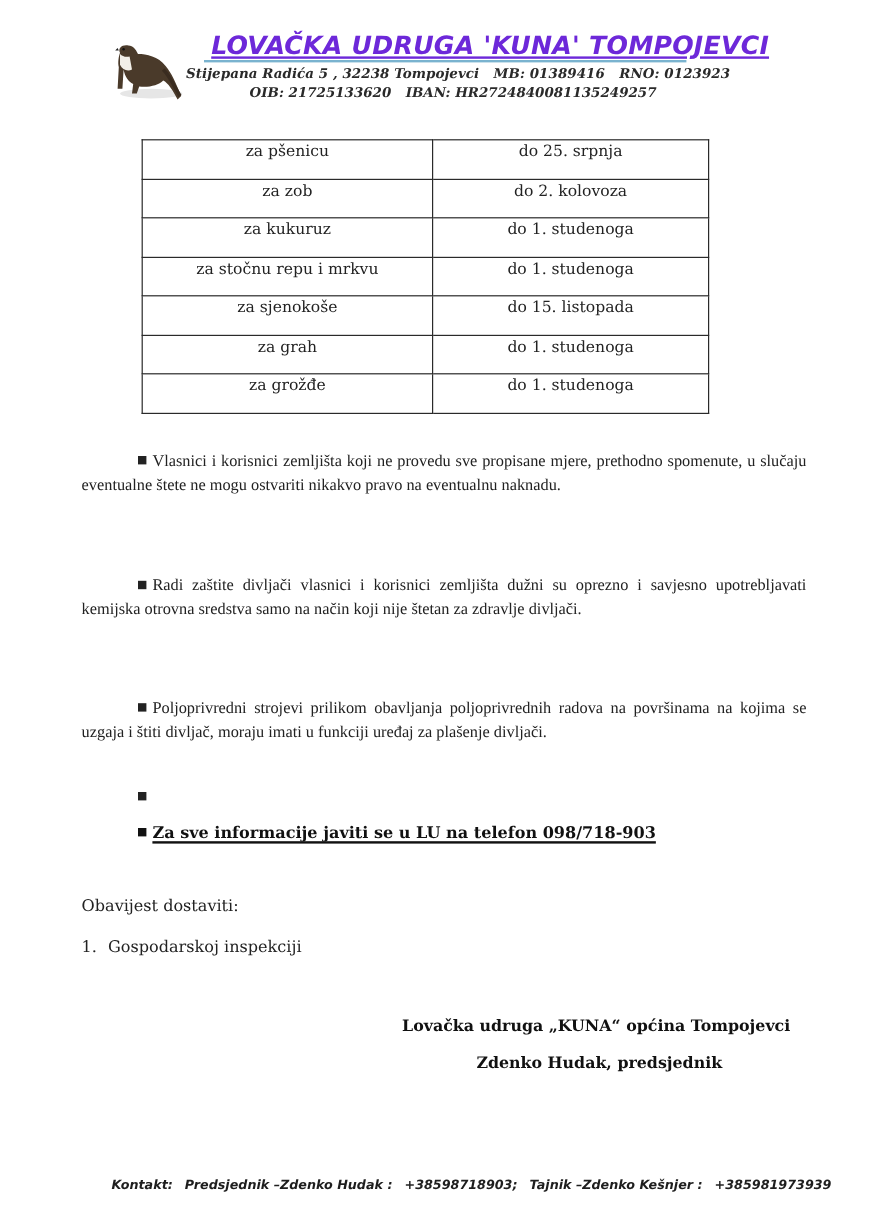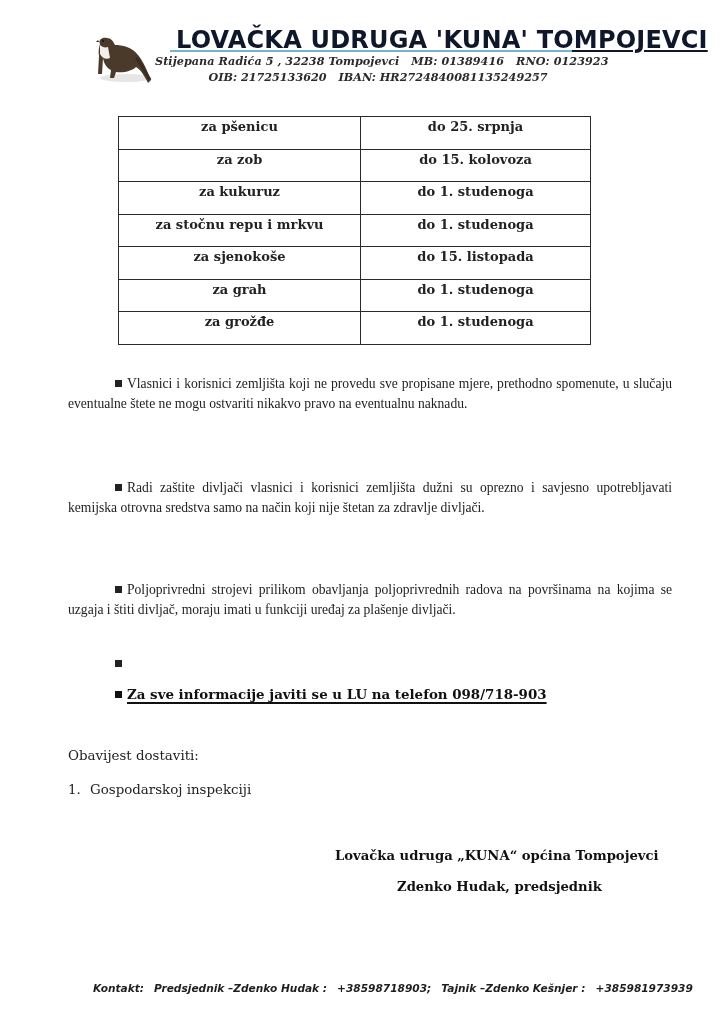--- a/index.html
+++ b/index.html
@@ -4,47 +4,47 @@
 <style>
   * { box-sizing: border-box; margin: 0; padding: 0; }
   html, body { width: 724px; height: 1024px; background: #ffffff; overflow: hidden; }
   body { position: relative; color: #1a1a1a; font-family: "DejaVu Serif", serif; }
 
   
   .header { position: absolute; left: 0; top: 0; width: 724px; height: 100px; }
   .logo { position: absolute; left: 88px; top: 28px; width: 72px; height: 60px; }
   .org-title {
     position: absolute; left: 176px; top: 26px; width: 396px;
-    font-family: "DejaVu Sans", sans-serif; font-weight: bold; 
-    font-size: 24px; letter-spacing: 0.2px; color: #0f172a;
+    font-family: "DejaVu Sans", sans-serif; font-weight: bold; font-style: italic;
+    font-size: 21px; letter-spacing: 0.2px; color: #6d28d9;
     text-decoration: underline; text-decoration-thickness: 1.5px; text-underline-offset: 2px;
     white-space: nowrap;
   }
   .title-rule { position: absolute; left: 170px; top: 50px; width: 402px; height: 2px; background: #7ab3cf; }
   .addr-line {
     position: absolute; left: 155px; top: 54px; width: 440px;
     font-family: "DejaVu Serif", serif; font-style: italic; font-weight: bold;
     font-size: 11.2px; color: #2a2a2a; white-space: nowrap; letter-spacing: 0.05px;
   }
   .addr-line .gap { display: inline-block; width: 12px; }
   .oib-line {
     position: absolute; left: 208px; top: 70px; width: 340px;
     font-family: "DejaVu Serif", serif; font-style: italic; font-weight: bold;
-    font-size: 11.2px; color: #2a2a2a; white-space: nowrap; text-align: center;
+    font-size: 11.2px; color: #2a2a2a; white-space: nowrap;
   }
   .oib-line .gap { display: inline-block; width: 12px; }
 
   
   .deadline-table {
     position: absolute; left: 118px; top: 116px; width: 473px;
     border-collapse: collapse; font-family: "DejaVu Serif", serif; font-size: 13px; color: #222;
   }
   .deadline-table td {
     border: 1.5px solid #2a2a2a; height: 32.5px; text-align: center; vertical-align: top;
-    padding-top: 2px; font-weight: bold;
+    padding-top: 2px; font-weight: normal;
   }
   .deadline-table td.crop { width: 242px; }
 
   
   .para {
     position: absolute; left: 68px; width: 604px;
     font-family: Liberation Serif, serif; font-size: 13.6px; line-height: 20px;
     text-align: justify; text-align-last: left; color: #222;
   }
   .para .indent { display: inline-block; width: 47px; }
@@ -97,21 +97,21 @@
 </div>
 
 <table class="deadline-table">
   <tbody>
     <tr>
         <td class="crop">za pšenicu</td>
         <td>do 25. srpnja</td>
       </tr>
     <tr>
         <td class="crop">za zob</td>
-        <td>do 15. kolovoza</td>
+        <td>do 2. kolovoza</td>
       </tr>
     <tr>
         <td class="crop">za kukuruz</td>
         <td>do 1. studenoga</td>
       </tr>
     <tr>
         <td class="crop">za stočnu repu i mrkvu</td>
         <td>do 1. studenoga</td>
       </tr>
     <tr>

